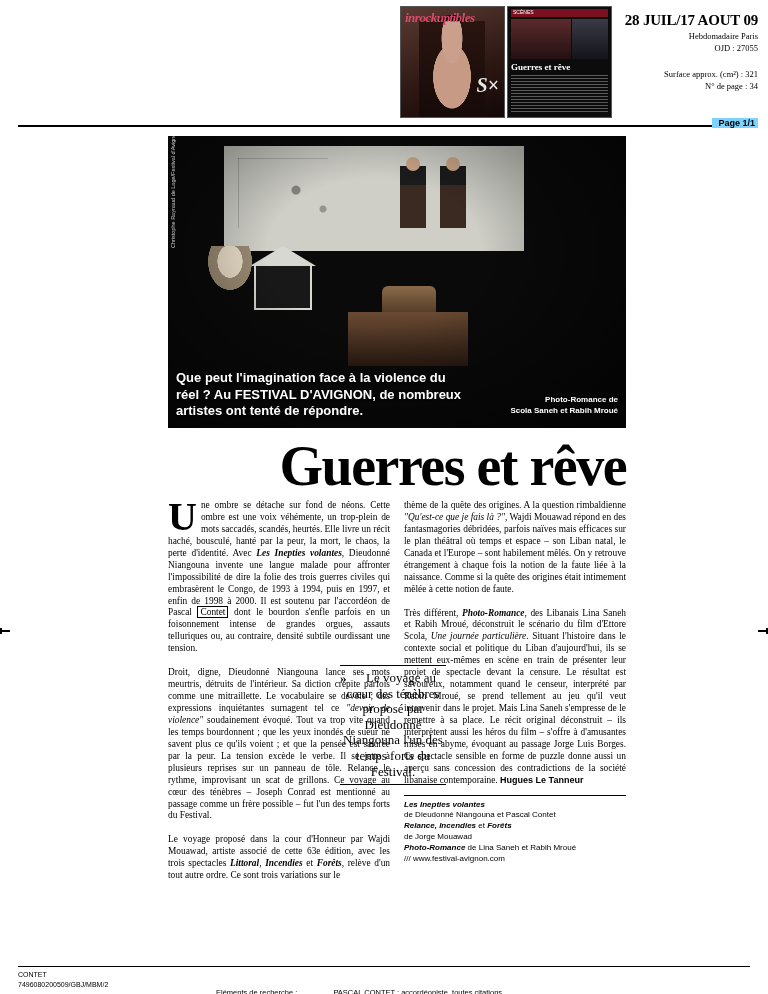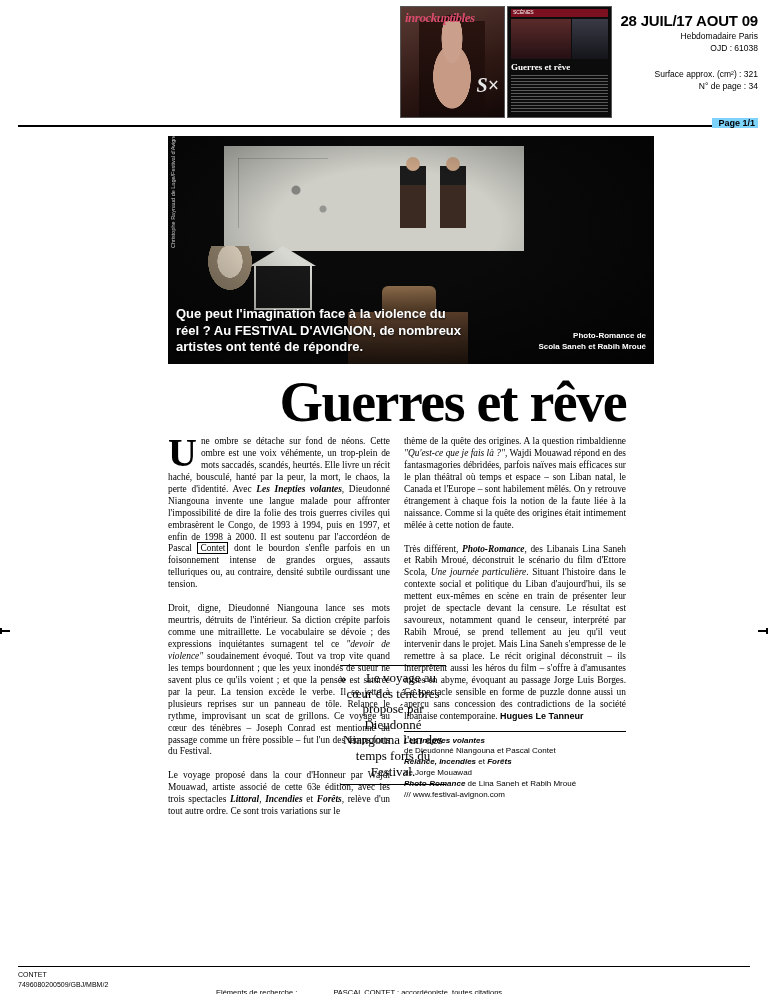--- a/index.html
+++ b/index.html
@@ -135,21 +135,21 @@
     background:
       repeating-linear-gradient(180deg, #9a9a9a 0 1px, rgba(0,0,0,0) 1px 3px);
     opacity: .55;
   }
 
   .meta {
     position: absolute;
     right: 10px; top: 12px;
     width: 148px;
     text-align: right;
-    font-family: Liberation Sans, sans-serif;
+    font-family: Liberation Serif, serif;
   }
   .meta-date {
     font-size: 15px; font-weight: bold; letter-spacing: -0.2px;
   }
   .meta-line { font-size: 8.5px; margin-top: 2px; }
   .meta-gap { margin-top: 16px; }
 
   .rule-thick {
     position: absolute;
     left: 18px; top: 125px;
@@ -170,24 +170,23 @@
   }
 
   
   .article {
     position: absolute;
     left: 168px; top: 136px;
     width: 458px;
   }
   .photo {
     position: relative;
-    width: 458px; height: 228px;
+    width: 458px; height: 292px;
     background: #0a0a0a;
     overflow: hidden;
-    padding-left: 28px;
   }
   .stage-wall {
     position: absolute; left: 56px; top: 10px;
     width: 300px; height: 105px;
     background: #cfcfc8;
   }
   .stage-wall:after {
     content: "";
     position: absolute; left: 0; top: 0; right: 0; bottom: 0;
     background:
@@ -407,21 +406,21 @@
         <div class="inner-photo"></div>
         <div class="inner-photo2"></div>
         <div class="inner-title">Guerres et rêve</div>
         <div class="inner-cols"></div>
       </div>
     </div>
 
     <div class="meta">
       <div class="meta-date">28 JUIL/17 AOUT 09</div>
       <div class="meta-line">Hebdomadaire Paris</div>
-      <div class="meta-line">OJD : 61038</div>
+      <div class="meta-line">OJD : 27055</div>
       <div class="meta-line meta-gap">Surface approx. (cm²) : 321</div>
       <div class="meta-line">N° de page : 34</div>
     </div>
 
     <div class="rule-thick"></div>
     <div class="page-dash"></div>
     <div class="page-label">Page 1/1</div>
   </div>
 
   <div class="crop crop-l"></div>

